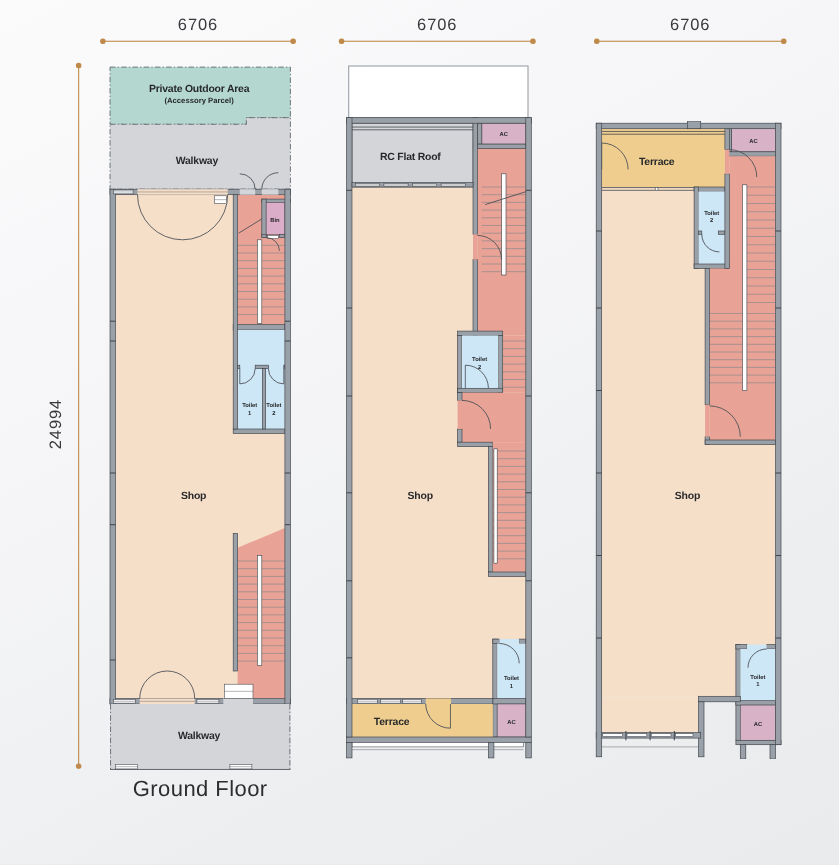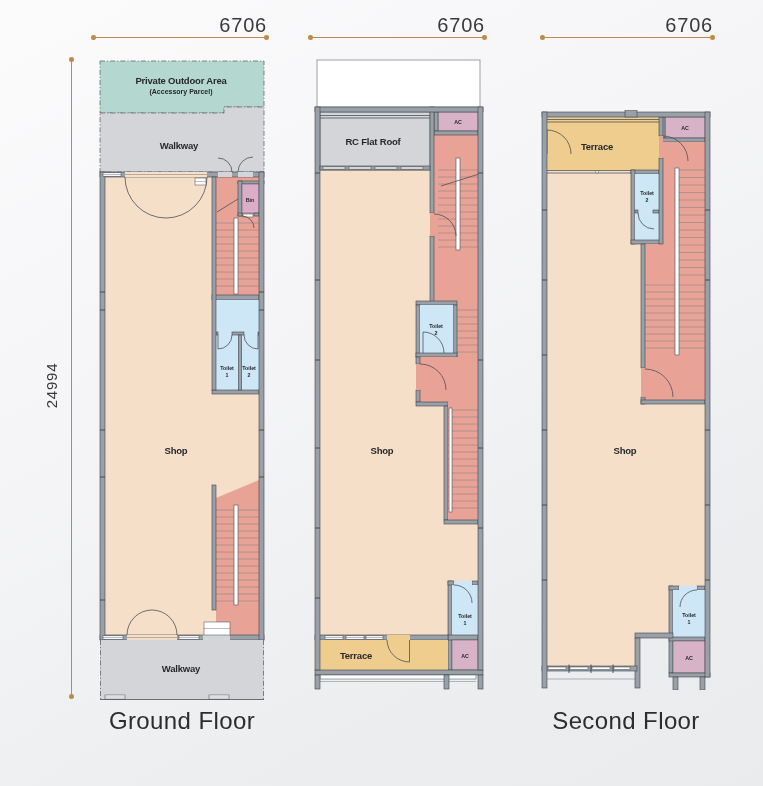--- a/index.html
+++ b/index.html
@@ -2,25 +2,25 @@
 <html style="--outdoor_teal: #b4d7d0; --walkway_gray: #d3d5d8; --shop_peach: #f6dfc9; --stair_salmon: #e9a396; --toilet_blue: #cee7f7; --ac_mauve: #d8b3c7; --bin_pink: #dcadc8; --terrace_yellow: #efcd8f; --wall_fill: #9aa0a7; --wall_line: #3e434a; --dim_gold: #bf8a49; --text_dark: #26282a;"><head>
 <meta charset="utf-8">
 <style>
   html,body{margin:0;padding:0;background:#e8eaec;}
   .stage{
     position:relative;width:763px;height:786px;overflow:hidden;
     background:linear-gradient(152deg,#fbfbfc 0%,#f5f5f7 40%,#eceef0 75%,#e9ebed 100%);
     font-family:"Liberation Sans",sans-serif;
   }
   .floor-title{
-    position:absolute;text-align:center;font-size:24px;color:#2d2d30;
+    position:absolute;text-align:center;font-size:20px;color:#2d2d30;
     letter-spacing:0.4px;font-weight:400;
   }
   .dim-label{
-    position:absolute;text-align:right;font-size:20px;color:#38393b;letter-spacing:0.8px;
+    position:absolute;text-align:center;font-size:15px;color:#38393b;letter-spacing:0.8px;
   }
   .vdim-label{
     position:absolute;width:60px;text-align:center;font-size:15px;color:#38393b;
     letter-spacing:0.8px;transform:rotate(-90deg);
   }
   .dim-line{position:absolute;height:1.4px;background:var(--dim_gold,#bf8a49);}
   .dim-line::before,.dim-line::after{
     content:"";position:absolute;width:4.6px;height:4.6px;border-radius:50%;
     background:var(--dim_gold,#bf8a49);top:-1.7px;
   }
@@ -384,15 +384,14 @@
       <rect class="wall" x="2" y="2" width="5" height="576"></rect>
       <rect class="wall" x="165" y="2" width="5" height="565"></rect>
     </g>
 
     <path class="tick" d="M2,100h5M2,170h5M2,245h5M2,320h5M2,395h5M2,470h5M165,100h5M165,170h5M165,320h5M165,395h5M165,470h5"></path>
 
     <text class="t-lg" x="85" y="344">Shop</text>
   </svg>
 
   <div class="floor-title" style="left:97px;top:707px;width:170px;">Ground Floor</div>
-  <div class="floor-title" style="left:540px;top:707px;width:172px;">Second Floor</div>
 
 </div>
 
 </body></html>

